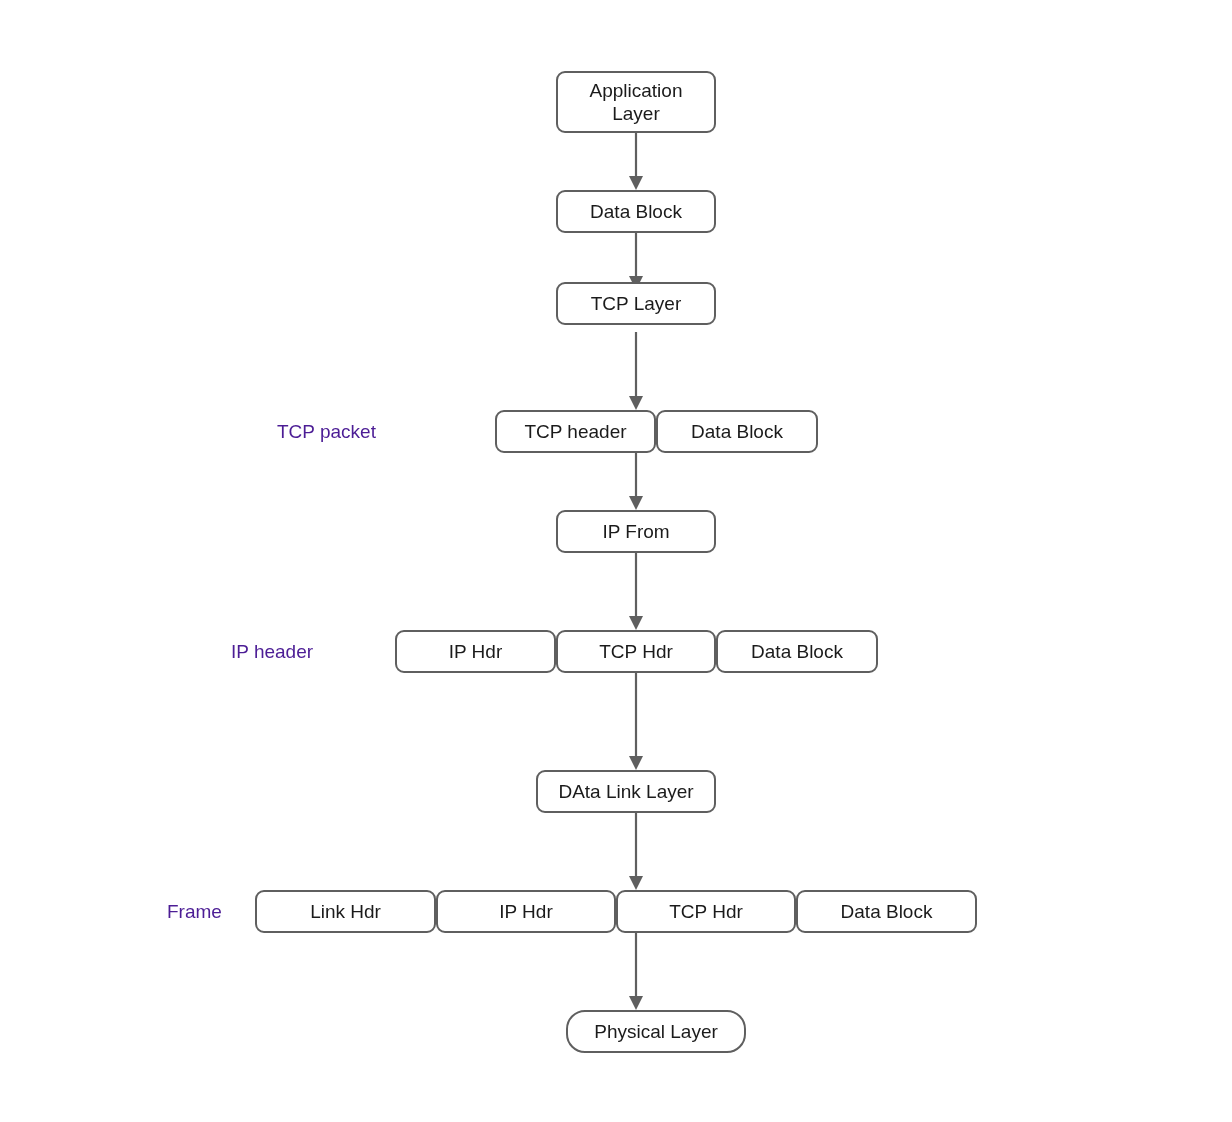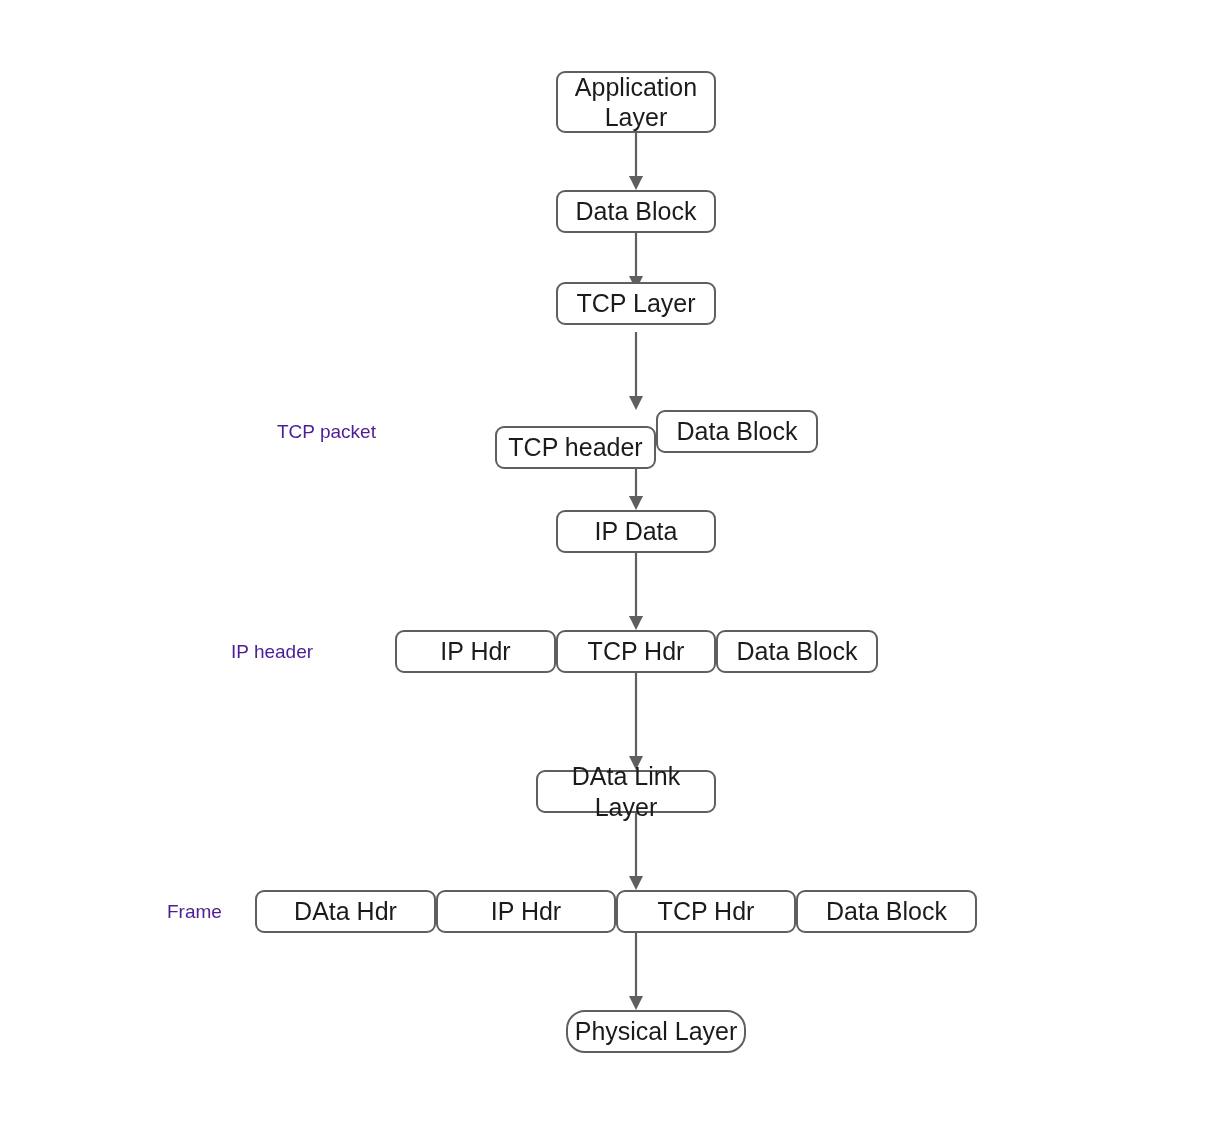--- a/index.html
+++ b/index.html
@@ -32,21 +32,21 @@
     position: absolute;
     z-index: 2;
     display: flex;
     align-items: center;
     justify-content: center;
     text-align: center;
     background: #ffffff;
     border: 2px solid #5f5f5f;
     border-radius: 9px;
     color: #1b1b1b;
-    font-size: 25px;
+    font-size: 19px;
     line-height: 1.22;
     white-space: pre-line;
   }
 
   .side-label {
     position: absolute;
     z-index: 2;
     display: flex;
     align-items: center;
     color: #4c1d95;
@@ -78,43 +78,43 @@
     </g>
   </svg>
 
   <div class="node" style="left:556px; top:71px; width:160px; height:62px;">Application
 Layer</div>
 
   <div class="node" style="left:556px; top:190px; width:160px; height:43px;">Data Block</div>
 
   <div class="node" style="left:556px; top:282px; width:160px; height:43px;">TCP Layer</div>
 
-  <div class="node" style="left:556px; top:510px; width:160px; height:43px;">IP Data</div>
+  <div class="node" style="left:556px; top:510px; width:160px; height:43px;">IP From</div>
 
   <div class="node" style="left:536px; top:770px; width:180px; height:43px;">DAta Link Layer</div>
 
   <div class="node" style="left:566px; top:1010px; width:180px; height:43px;border-radius:19px;">Physical Layer</div>
 
   <div class="side-label" style="left:277px; top:410px; height:43px;">TCP packet</div>
 
-  <div class="node" style="left:495px; top:410px; width:161px; height:43px;margin-top:16px;">TCP header</div>
+  <div class="node" style="left:495px; top:410px; width:161px; height:43px;">TCP header</div>
 
   <div class="node" style="left:656px; top:410px; width:162px; height:43px;">Data Block</div>
 
   <div class="side-label" style="left:231px; top:630px; height:43px;">IP header</div>
 
   <div class="node" style="left:395px; top:630px; width:161px; height:43px;">IP Hdr</div>
 
   <div class="node" style="left:556px; top:630px; width:160px; height:43px;">TCP Hdr</div>
 
   <div class="node" style="left:716px; top:630px; width:162px; height:43px;">Data Block</div>
 
   <div class="side-label" style="left:167px; top:890px; height:43px;">Frame</div>
 
-  <div class="node" style="left:255px; top:890px; width:181px; height:43px;">DAta Hdr</div>
+  <div class="node" style="left:255px; top:890px; width:181px; height:43px;">Link Hdr</div>
 
   <div class="node" style="left:436px; top:890px; width:180px; height:43px;">IP Hdr</div>
 
   <div class="node" style="left:616px; top:890px; width:180px; height:43px;">TCP Hdr</div>
 
   <div class="node" style="left:796px; top:890px; width:181px; height:43px;">Data Block</div>
 
 
 </div>
 

